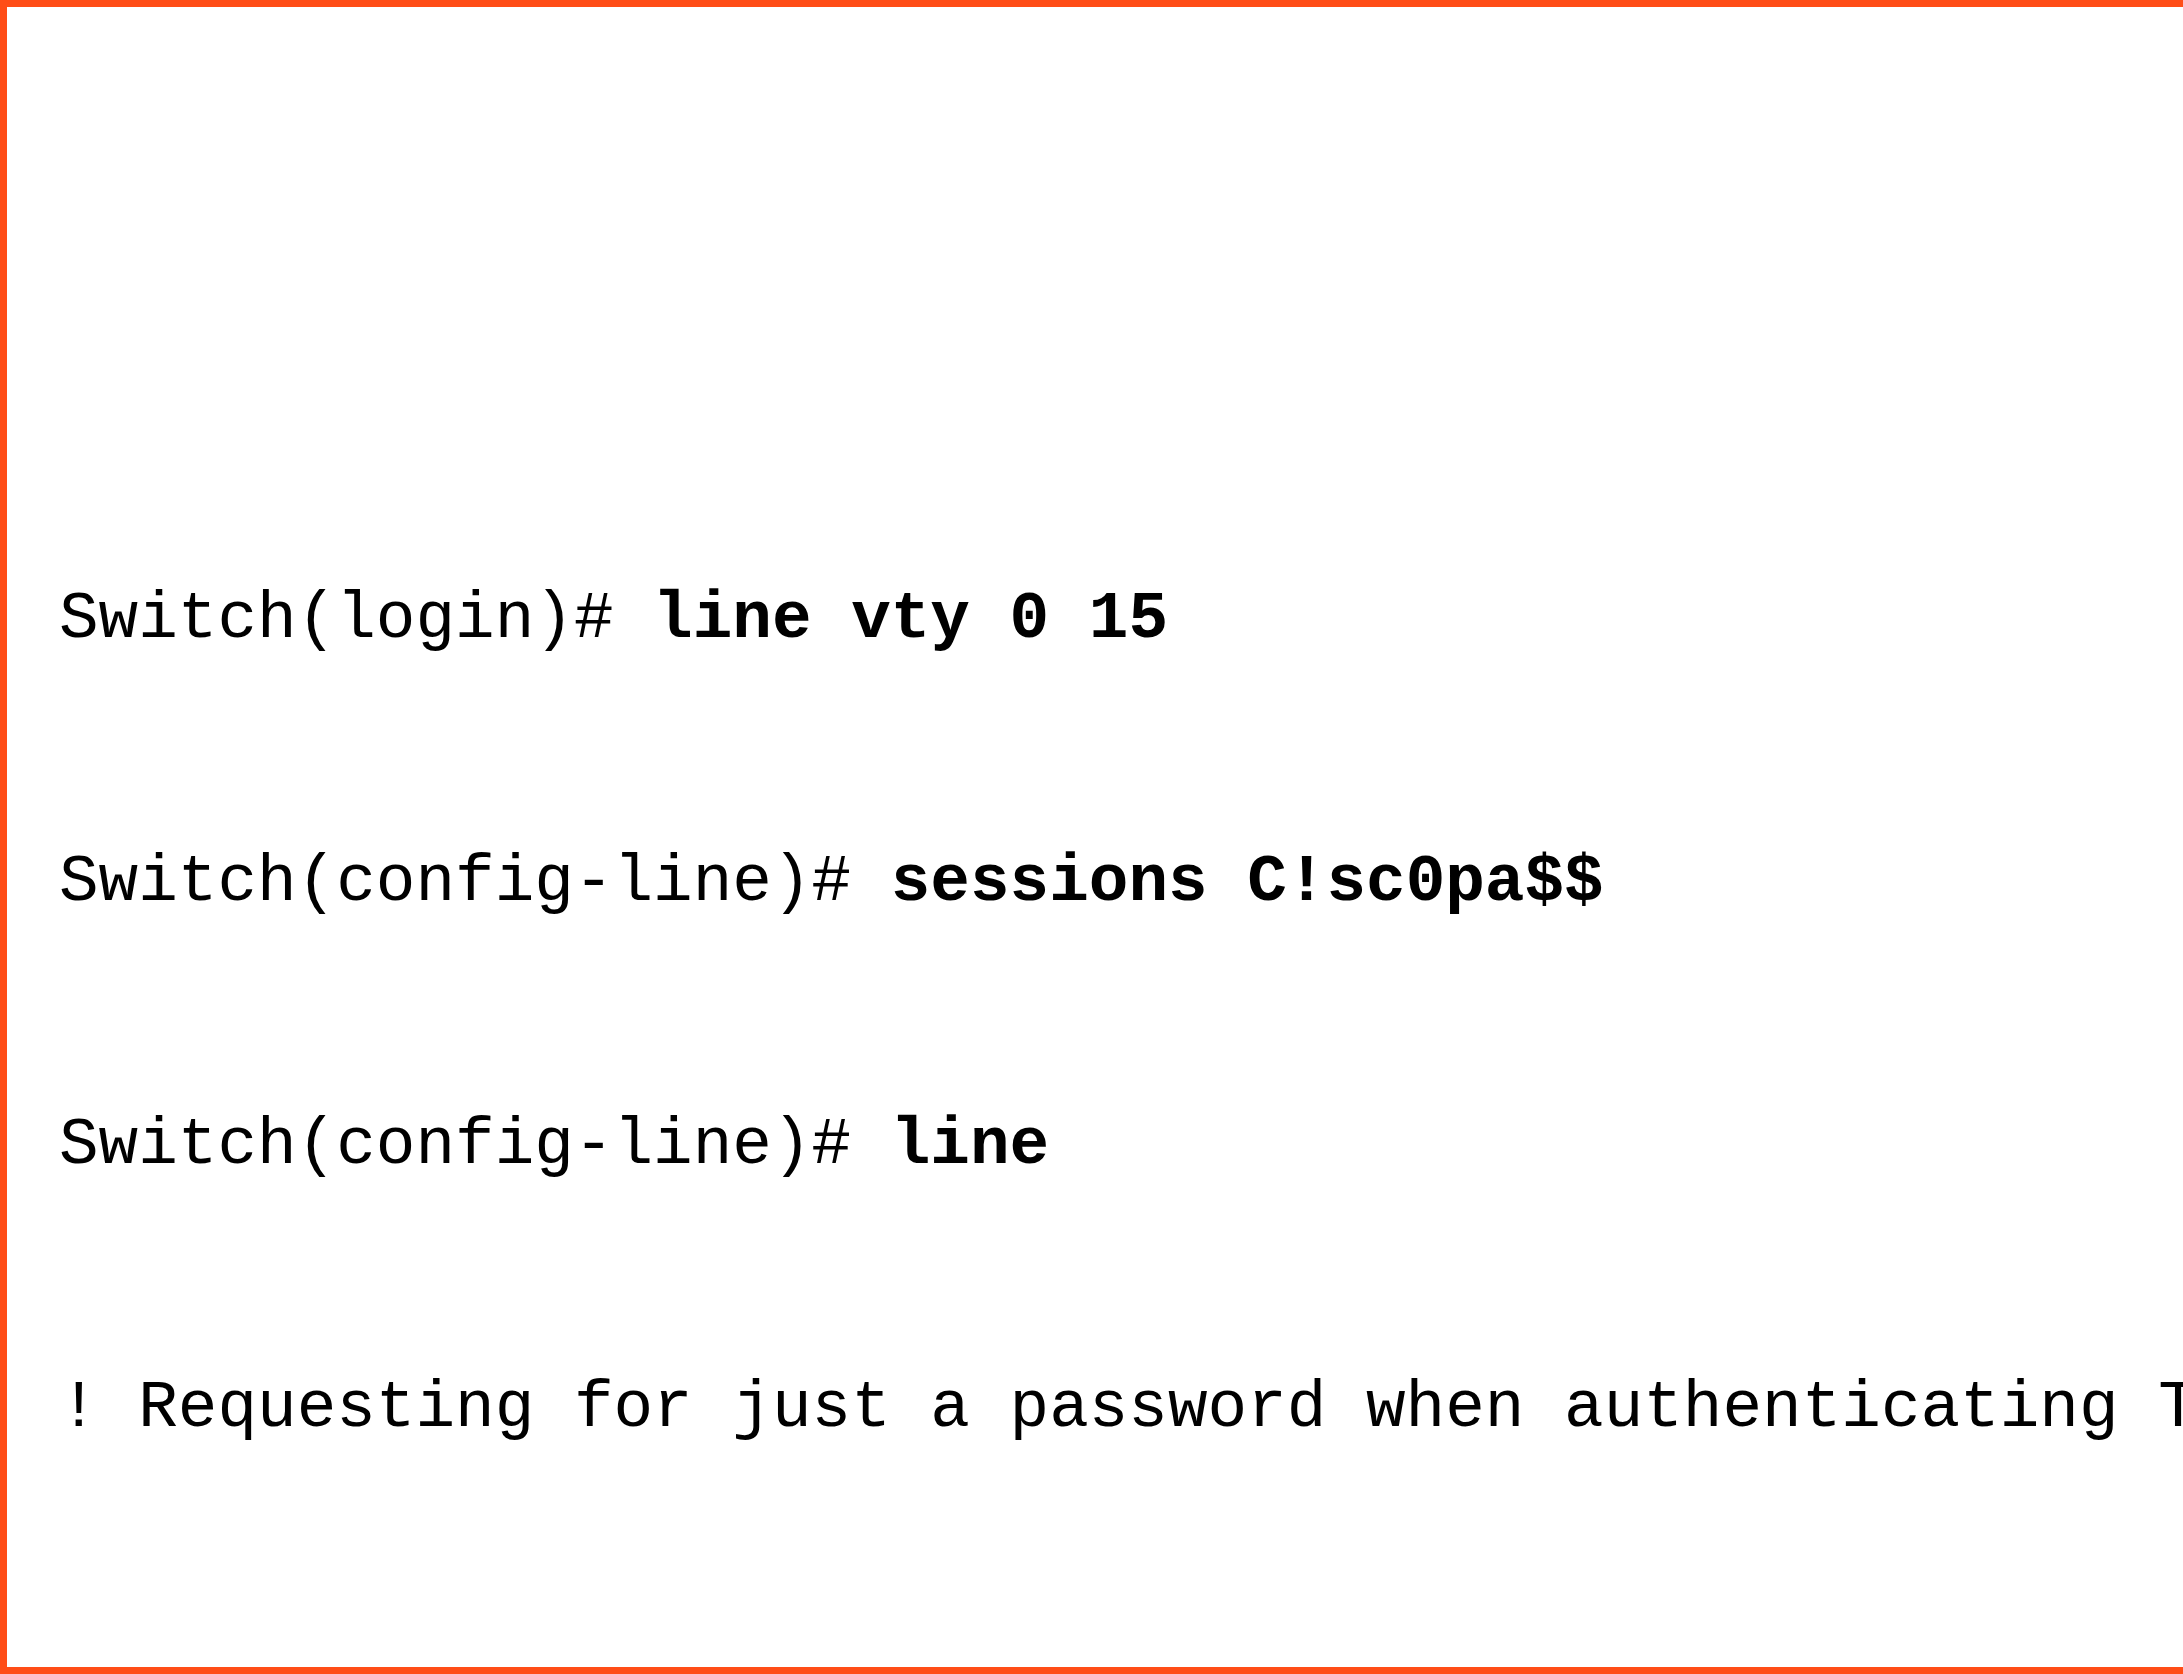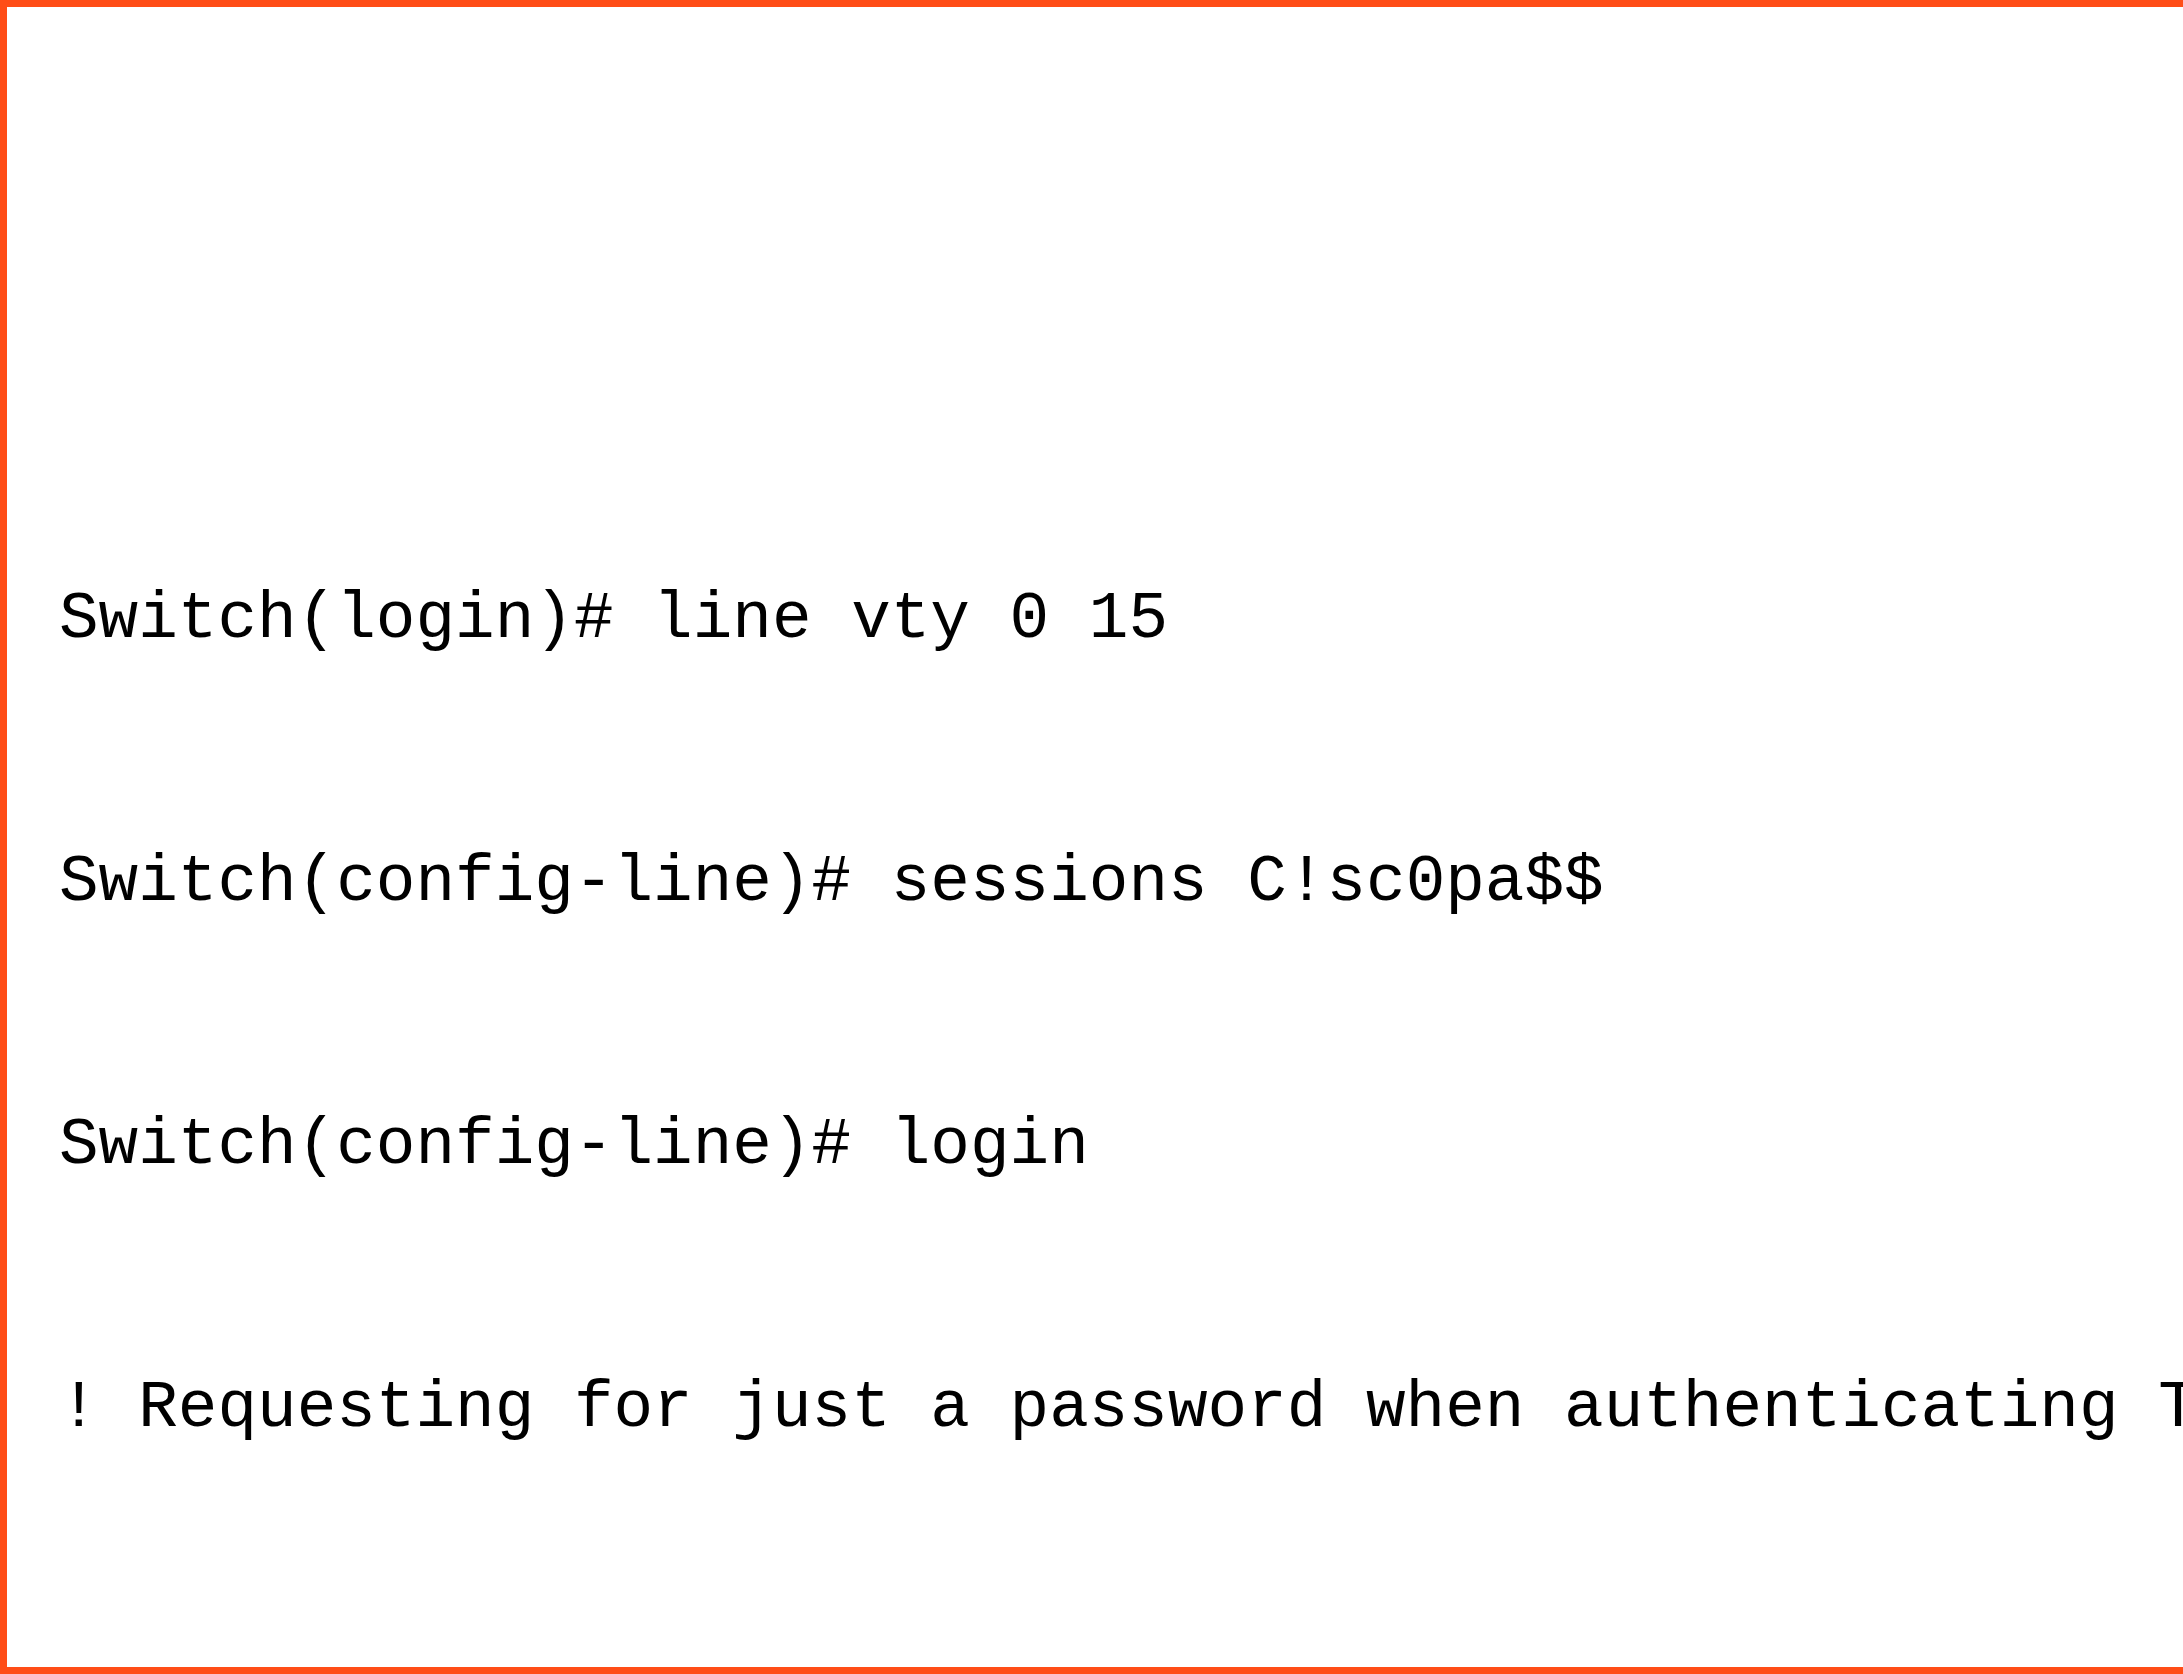--- a/index.html
+++ b/index.html
@@ -17,32 +17,32 @@
       position: absolute;
       left: 52px;
       top: 393px;
       right: 52px;
       font-size: 66px;
       line-height: 1.33;
       color: #000;
       white-space: pre-wrap;
     }
     .terminal .line { display: block; }
-    .terminal .bold { font-weight: 400; }
+    .terminal .bold { font-weight: 700; }
     .blank { height: 87px; }
   </style>
 </head>
 <body>
 
 <div class="frame">
 
   <div class="terminal">
     <span class="line"><span>Switch(login)# </span><span class="bold">line vty 0 15</span></span>
     <span class="line"><span>Switch(config-line)# </span><span class="bold">sessions C!sc0pa$$</span></span>
-    <span class="line"><span>Switch(config-line)# </span><span class="bold">login</span></span>
+    <span class="line"><span>Switch(config-line)# </span><span class="bold">line</span></span>
     <span class="line">! Requesting for just a password when authenticating Telnet sessions</span>
     <div class="blank"></div>
     
     
     
     
   </div>
 
 </div>
 

